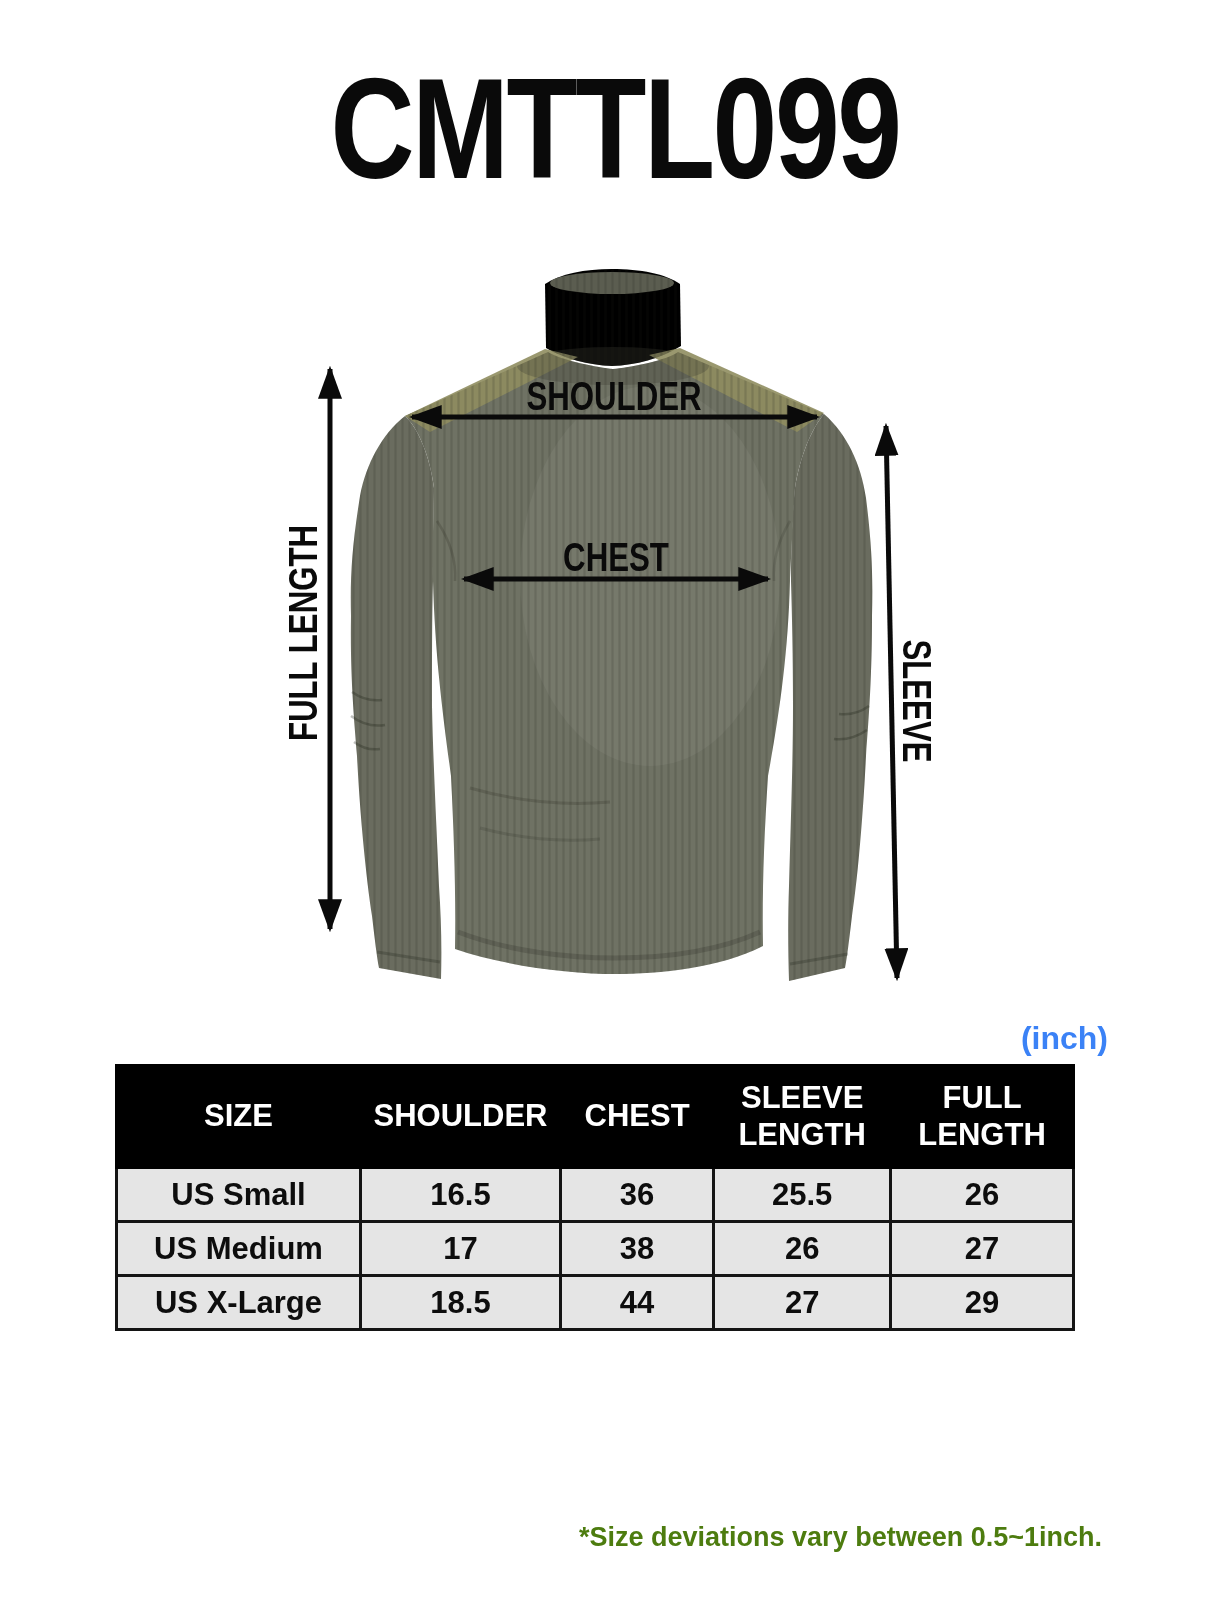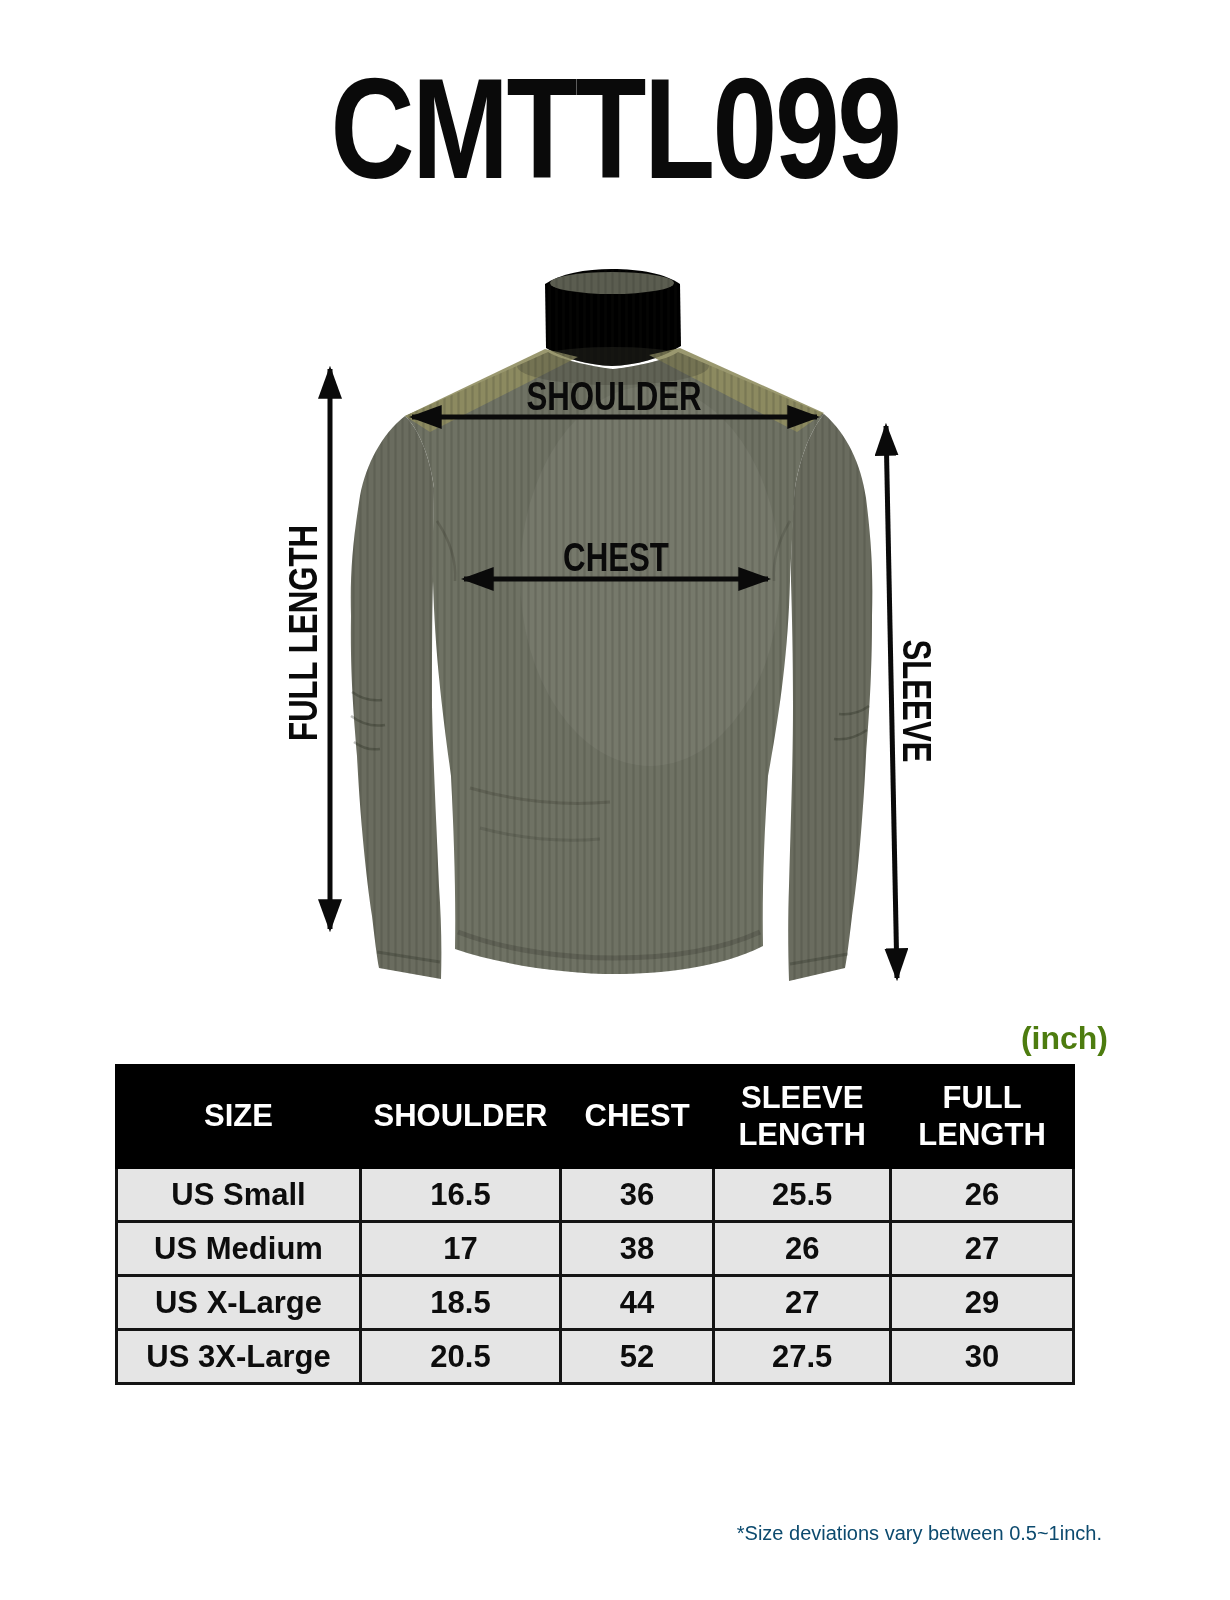--- a/index.html
+++ b/index.html
@@ -25,21 +25,21 @@
     font-size:40px;font-weight:700;color:#0a0a0a;
     line-height:40px;text-align:center;height:40px;
   }
   .lbl-shoulder{left:414px;top:360px;width:400px;transform:scaleX(0.78);}
   .lbl-chest{left:416px;top:521px;width:400px;transform:scaleX(0.78);}
   .lbl-fulllength{left:103px;top:597px;width:400px;transform:rotate(-90deg) scaleX(0.78);}
   .lbl-sleeve{left:717px;top:665px;width:400px;transform:rotate(90deg) scaleX(0.78);}
   .unit-label{
     position:absolute;left:115px;top:1004px;width:1007px;box-sizing:border-box;
     text-align:right;padding-right:14px;
-    font-size:32px;font-weight:700;color:#4d7c0f;
+    font-size:32px;font-weight:700;color:#3b82f6;
   }
   table.size-table{
     position:absolute;left:115px;top:1048px;width:960px;
     border-collapse:collapse;table-layout:fixed;
     border:3px solid #000;
   }
   table.size-table th{
     background:#000000;color:#ffffff;
     font-size:31px;font-weight:700;line-height:1.18;
     height:99px;border:3px solid #000;padding:0 4px;
@@ -47,21 +47,21 @@
   }
   table.size-table td{
     background:#e5e5e5;color:#0d0d0d;
     font-size:31px;font-weight:700;
     height:51px;border:3px solid #141414;padding:0 2px;
     text-align:center;vertical-align:middle;
   }
   .footnote{
     position:absolute;left:115px;top:1506px;width:1007px;box-sizing:border-box;
     text-align:right;padding-right:20px;
-    font-size:20px;font-weight:400;color:#0c4a6e;
+    font-size:27px;font-weight:700;color:#4d7c0f;
   }
 </style>
 </head>
 <body>
 
 <div class="page">
 
   <h1 class="title">CMTTL099</h1>
 
   <div class="figure">
@@ -165,25 +165,18 @@
         <td>26</td>
         <td>27</td>
       </tr>
       <tr>
         <td>US X-Large</td>
         <td>18.5</td>
         <td>44</td>
         <td>27</td>
         <td>29</td>
       </tr>
-      <tr>
-        <td>US 3X-Large</td>
-        <td>20.5</td>
-        <td>52</td>
-        <td>27.5</td>
-        <td>30</td>
-      </tr>
     </tbody>
   </table>
 
   <div class="footnote">*Size deviations vary between 0.5~1inch.</div>
 
 </div>
 
 </body></html>

